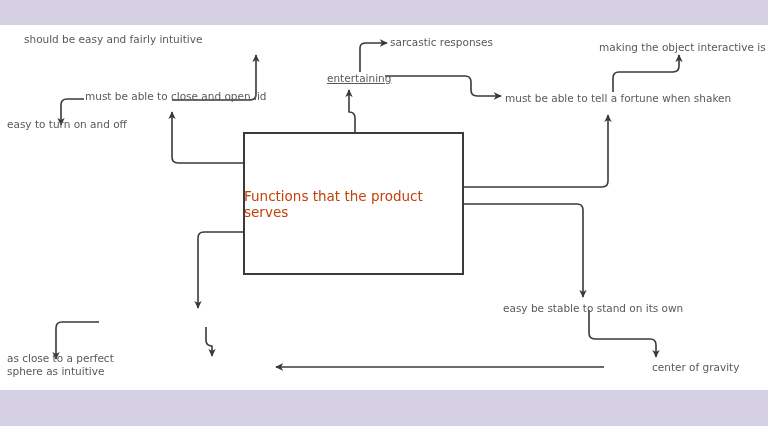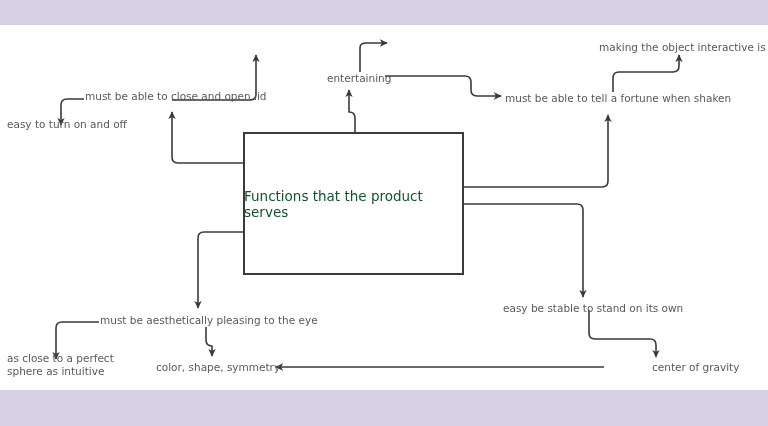--- a/index.html
+++ b/index.html
@@ -54,21 +54,21 @@
   .lbl.two-line { white-space: pre-line; }
   #center-label {
     position: absolute;
     left: 244px;
     top: 133px;
     width: 219px;
     height: 141px;
     display: flex;
     align-items: center;
     justify-content: center;
-    color: #14532d;
+    color: #c2410c;
     font-size: 13.5px;
     font-family: "DejaVu Sans", "Liberation Sans", sans-serif;
   }
 </style>
 </head>
 <body>
 
 <div id="app">
 
   <div class="band" id="band-top"></div>
@@ -96,36 +96,36 @@
         <path class="conn" d="M244,232 L204,232 Q198,232 198,238 L198,308" marker-end="url(#arrow)"></path>
         <path class="conn" d="M99,322 L62,322 Q56,322 56,328 L56,359" marker-end="url(#arrow)"></path>
         <path class="conn" d="M206,327 L206,340 Q206,346 212,346 L212,356" marker-end="url(#arrow)"></path>
       </g>
 
     <rect class="node-box" x="244" y="133" width="219" height="141"></rect>
   </svg>
 
   <div id="center-label">Functions that the product serves</div>
 
+  <div class="lbl" style="left:24px; top:33px;">should be easy and fairly intuitive</div>
 
   <div class="lbl" style="left:7px; top:118px;">easy to turn on and off</div>
 
   <div class="lbl" style="left:85px; top:90px;">must be able to close and open lid</div>
 
-  <div class="lbl" style="left:327px; top:72px;">entertaining</div>
+  <div class="lbl" style="left:327px; top:72px;text-decoration:underline;">entertaining</div>
 
+  <div class="lbl" style="left:390px; top:36px;">sarcastic responses</div>
 
   <div class="lbl" style="left:505px; top:92px;">must be able to tell a fortune when shaken</div>
 
   <div class="lbl" style="left:599px; top:41px;">making the object interactive is key</div>
 
   <div class="lbl" style="left:503px; top:302px;">easy be stable to stand on its own</div>
 
   <div class="lbl" style="left:604px; top:361px;margin-left:48px;">center of gravity</div>
 
-  <div class="lbl" style="left:100px; top:314px;">must be aesthetically pleasing to the eye</div>
 
-  <div class="lbl" style="left:156px; top:361px;">color, shape, symmetry</div>
 
   <div class="lbl two-line" style="left:7px; top:352px;">as close to a perfect
 sphere as intuitive</div>
 
 </div>
 
 </body></html>

